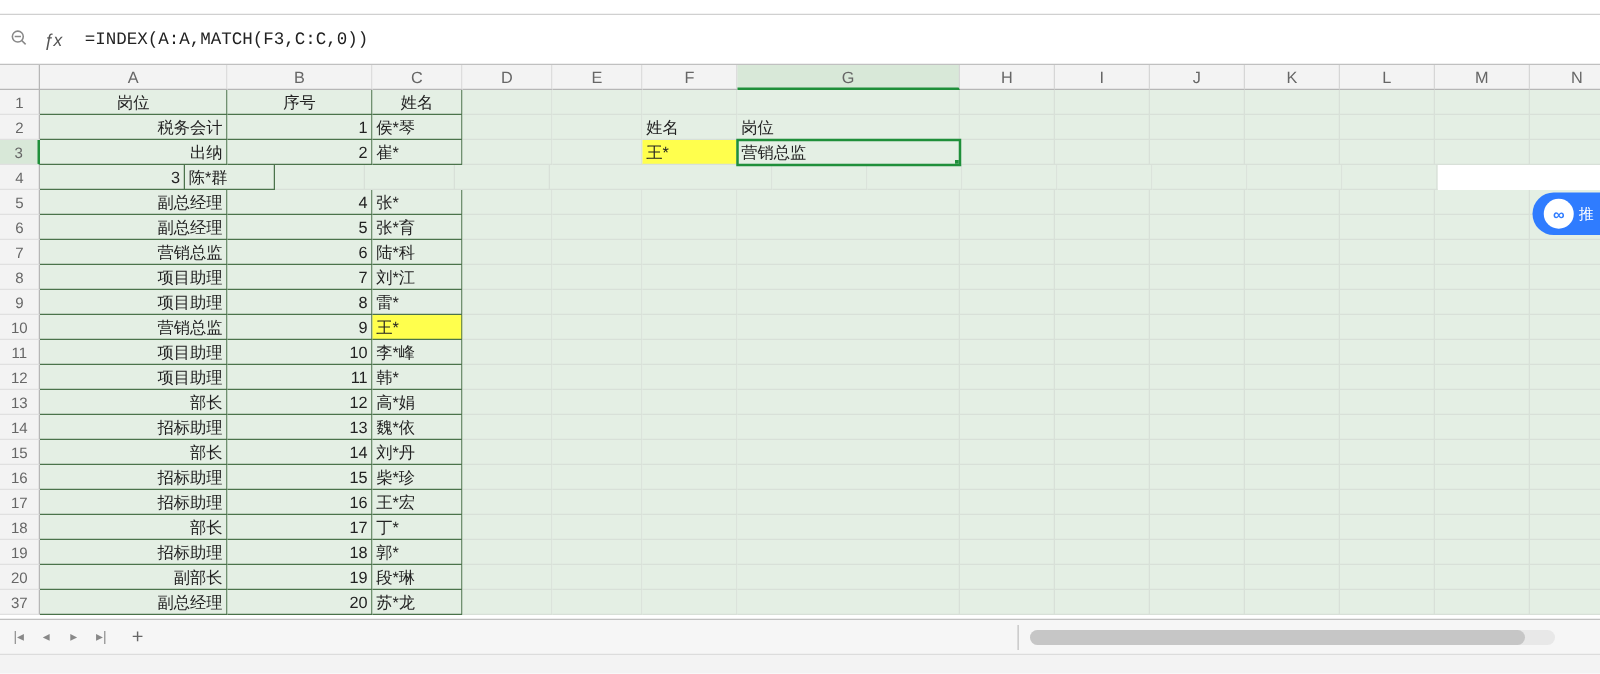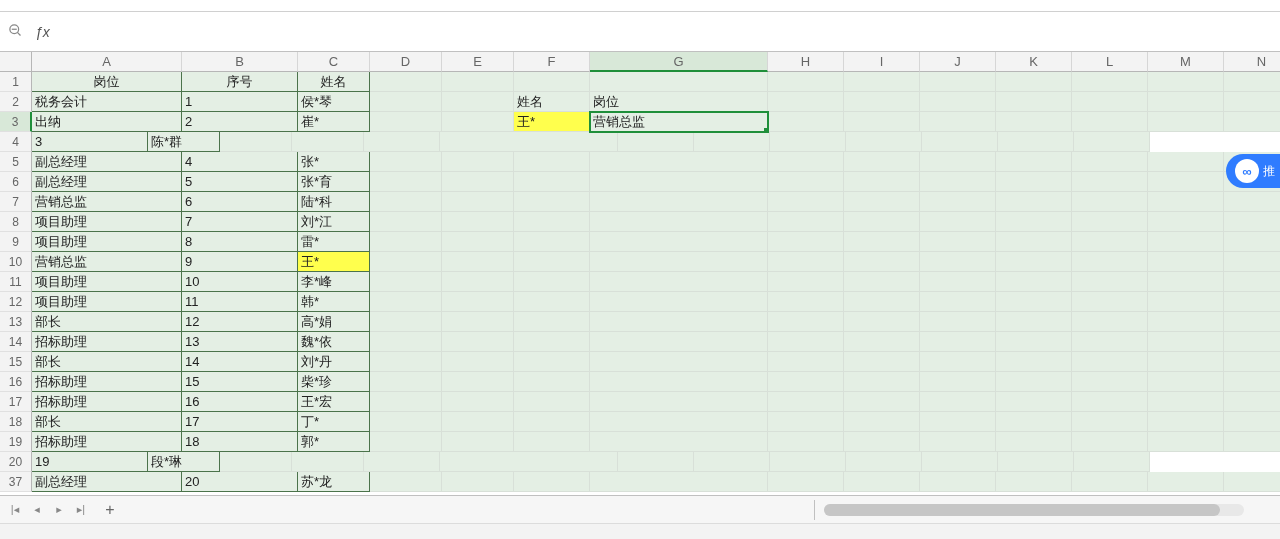--- a/index.html
+++ b/index.html
@@ -150,21 +150,21 @@
     color: #222;
     white-space: nowrap;
     overflow: hidden;
     position: relative;
   }
   .cell.tbl {
     border-right: 1px solid #4b734b;
     border-bottom: 1px solid #4b734b;
   }
   .cell.hdr { text-align: center; }
-  .cell.center { text-align: left; }
+  .cell.center { text-align: right; }
   .cell.hl { background: #ffff4d; }
   .cell.active {
     outline: 2px solid #1f8f3a;
     outline-offset: -1px;
     z-index: 3;
   }
   .handle {
     position: absolute;
     right: -3px;
     bottom: -3px;
@@ -296,20 +296,21 @@
   <div class="formula-tools">
     <span>
       <svg viewBox="0 0 24 24" fill="none" stroke="#888" stroke-width="2">
         <circle cx="10" cy="10" r="7"></circle>
           <line x1="15" y1="15" x2="20" y2="20"></line>
           <line x1="6" y1="10" x2="14" y2="10"></line>
       </svg>
     </span>
     <span class="fx">ƒx</span>
   </div>
+  <input class="formula-input" value="=INDEX(A:A,MATCH(F3,C:C,0))" style="">
 </div>
 
 <div class="grid-wrap">
   <div class="corner"></div>
   <div class="col-headers" id="col-headers">
       <div class="ch" style="width: 150px;">A</div>
       <div class="ch" style="width: 116px;">B</div>
       <div class="ch" style="width: 72px;">C</div>
       <div class="ch" style="width: 72px;">D</div>
       <div class="ch" style="width: 72px;">E</div>
@@ -644,20 +645,21 @@
         <div class="cell" style="width: 178px;"></div>
         <div class="cell" style="width: 76px;"></div>
         <div class="cell" style="width: 76px;"></div>
         <div class="cell" style="width: 76px;"></div>
         <div class="cell" style="width: 76px;"></div>
         <div class="cell" style="width: 76px;"></div>
         <div class="cell" style="width: 76px;"></div>
         <div class="cell" style="width: 76px;"></div>
       </div>
       <div class="row">
+        <div class="cell tbl center" style="width: 150px;">副部长</div>
         <div class="cell tbl center" style="width: 116px;">19</div>
         <div class="cell tbl" style="width: 72px;">段*琳</div>
         <div class="cell" style="width: 72px;"></div>
         <div class="cell" style="width: 72px;"></div>
         <div class="cell" style="width: 76px;"></div>
         <div class="cell" style="width: 178px;"></div>
         <div class="cell" style="width: 76px;"></div>
         <div class="cell" style="width: 76px;"></div>
         <div class="cell" style="width: 76px;"></div>
         <div class="cell" style="width: 76px;"></div>

